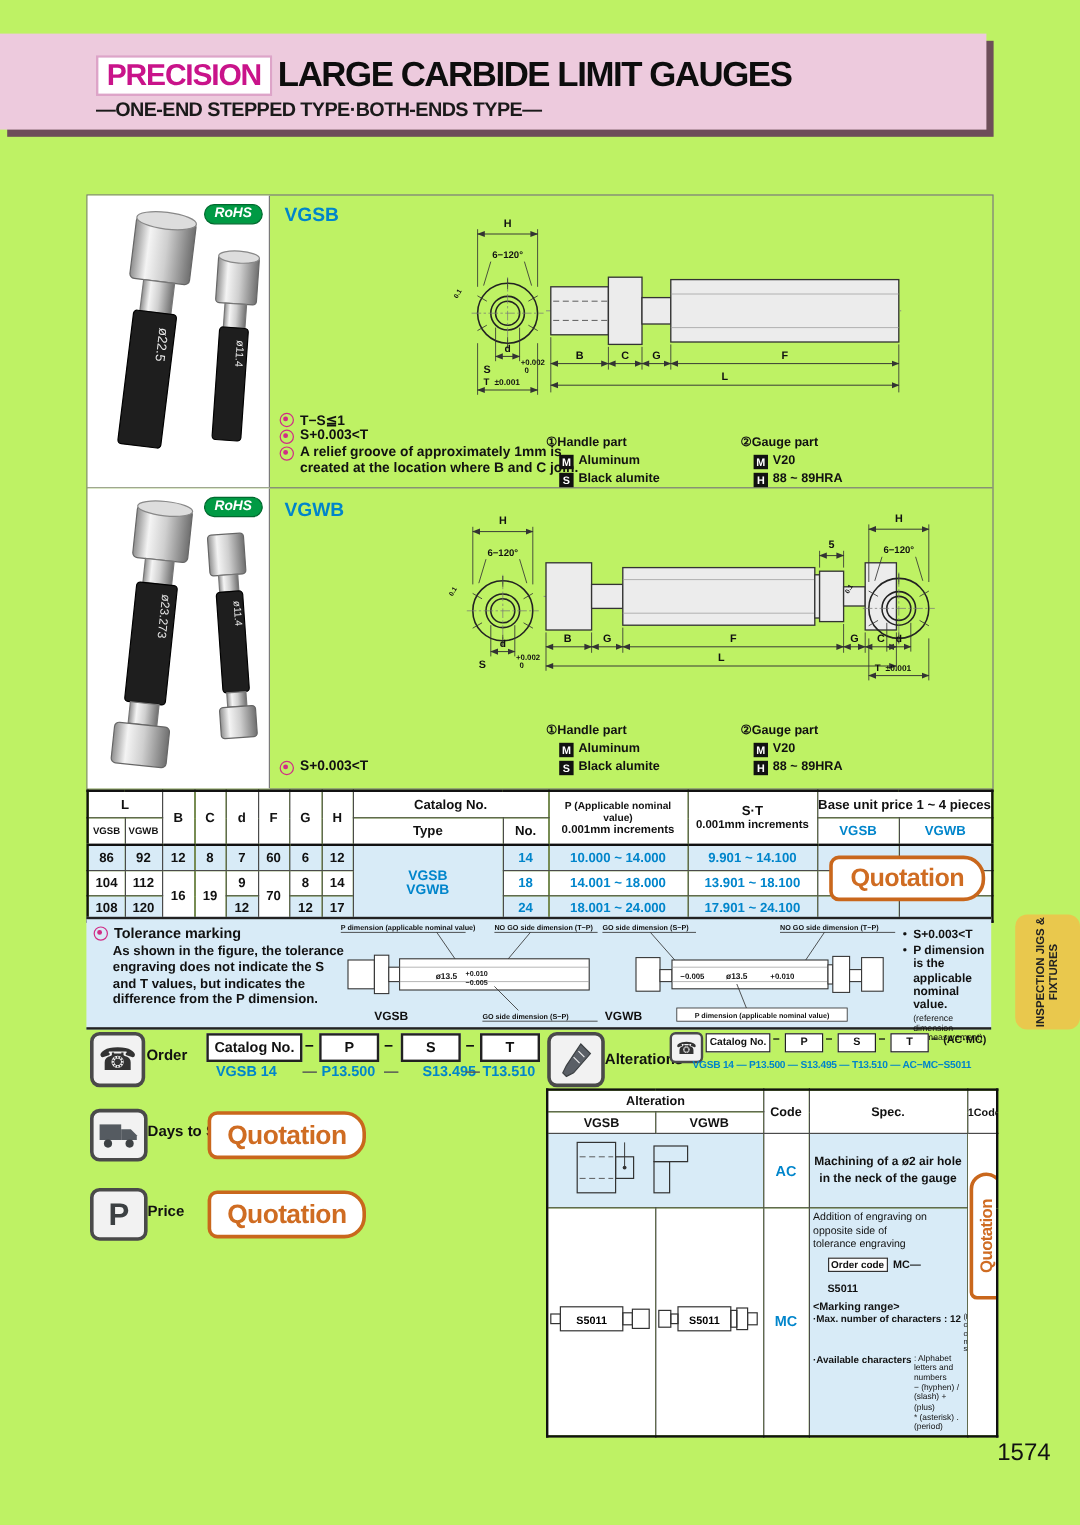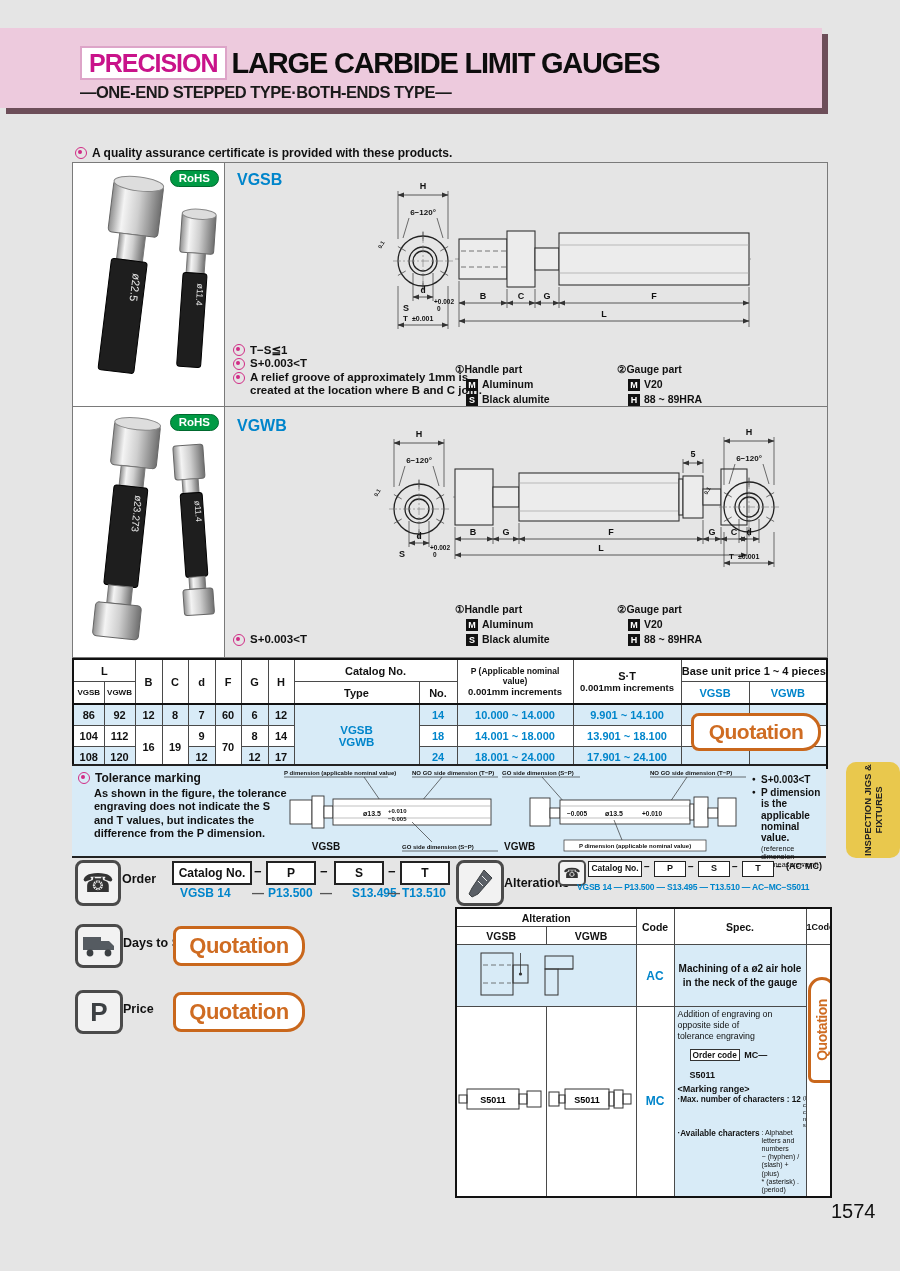--- a/index.html
+++ b/index.html
@@ -1,16 +1,16 @@
 <!DOCTYPE html>
 <html><head>
 <meta charset="utf-8">
 <style>
   html,body{margin:0;padding:0;background:#fff}
-  .page{position:relative;width:900px;height:1271px;background:#e5e5e5;overflow:hidden;
+  .page{position:relative;width:900px;height:1271px;background:#bef264;overflow:hidden;
         font-family:"Liberation Sans",sans-serif;color:#111}
   .abs{position:absolute}
 
   
   .band{position:absolute;left:0;top:28px;width:822px;height:80px;background:#edcadd;
         box-shadow:6px 6px 0 #6d4e59;padding:0}
   .band-in{position:absolute;left:80px;top:18px}
   .precision{display:inline-block;vertical-align:middle;font-size:25px;font-weight:bold;color:#c9138a;
              background:#fff;border:2px solid #dda4c8;padding:0 7px;line-height:30px;letter-spacing:-1px}
   .btitle{display:inline-block;vertical-align:middle;font-size:29px;font-weight:bold;color:#0d0d0d;
@@ -24,21 +24,21 @@
   .pre{white-space:pre-line}
 
   
   .prodbox{position:absolute;left:72px;top:162px;width:754px;height:494px;border:1px solid #7a7a7a}
   .prow{position:relative;width:100%}
   .prow1{height:243px;border-bottom:1px solid #7a7a7a}
   .prow2{height:250px}
   .photocell{position:absolute;left:0;top:0;width:151px;height:100%;border-right:1px solid #7a7a7a;background:#fff}
   .pcontent{position:absolute;left:152px;top:0;right:0;bottom:0}
   .typename{position:absolute;font-size:16px;font-weight:bold;color:#0085cb;letter-spacing:0}
-  .rohs{position:absolute;top:7px;right:5px;background:#009a44;color:#fff;font-weight:bold;
+  .rohs{position:absolute;top:7px;right:5px;background:#009a44;color:#fff;font-weight:bold;font-style:italic;
         font-size:11.5px;padding:1px 8px 2px;border-radius:9px;border:1.5px solid #00692e}
   .partinfo{position:absolute;font-size:10.5px;font-weight:bold;line-height:1.25}
   .pi-row{margin-left:11px;margin-top:2px;display:flex;align-items:center;gap:4px}
   .chip{flex:none;width:12px;height:12px;background:#111;color:#fff;font-size:9px;font-weight:bold;
         line-height:12px;text-align:center;display:inline-block}
 
   
   .dwg{position:absolute;overflow:visible}
   .dwg text{font-family:"Liberation Sans",sans-serif;font-weight:bold;fill:#111}
   .part{fill:#ececec;stroke:#333;stroke-width:1.1}
@@ -131,24 +131,20 @@
     </defs>
   </svg>
 
   <div class="band">
     <div class="band-in">
       <span class="precision">PRECISION</span><span class="btitle">LARGE CARBIDE LIMIT GAUGES</span>
       <div class="bsub">—ONE-END STEPPED TYPE·BOTH-ENDS TYPE—</div>
     </div>
   </div>
 
-  <div class="note" style="left:75px;top:146px;font-size:12px">
-    <span class="p-icon"></span>
-    <span>A quality assurance certificate is provided with these products.</span>
-  </div>
 
   <div class="prodbox">
 
     <div class="prow prow1">
       <div class="photocell">
         <svg width="150" height="230" style="position:absolute;left:0;top:6px">
           <g transform="rotate(7 60 120)">
             <rect x="28" y="14" width="50" height="52" rx="4" fill="url(#met1)" stroke="#666"></rect>
             <ellipse cx="53" cy="15" rx="25" ry="7" fill="#ddd" stroke="#888"></ellipse>
             <rect x="40" y="66" width="26" height="26" fill="url(#met1)" stroke="#777"></rect>

